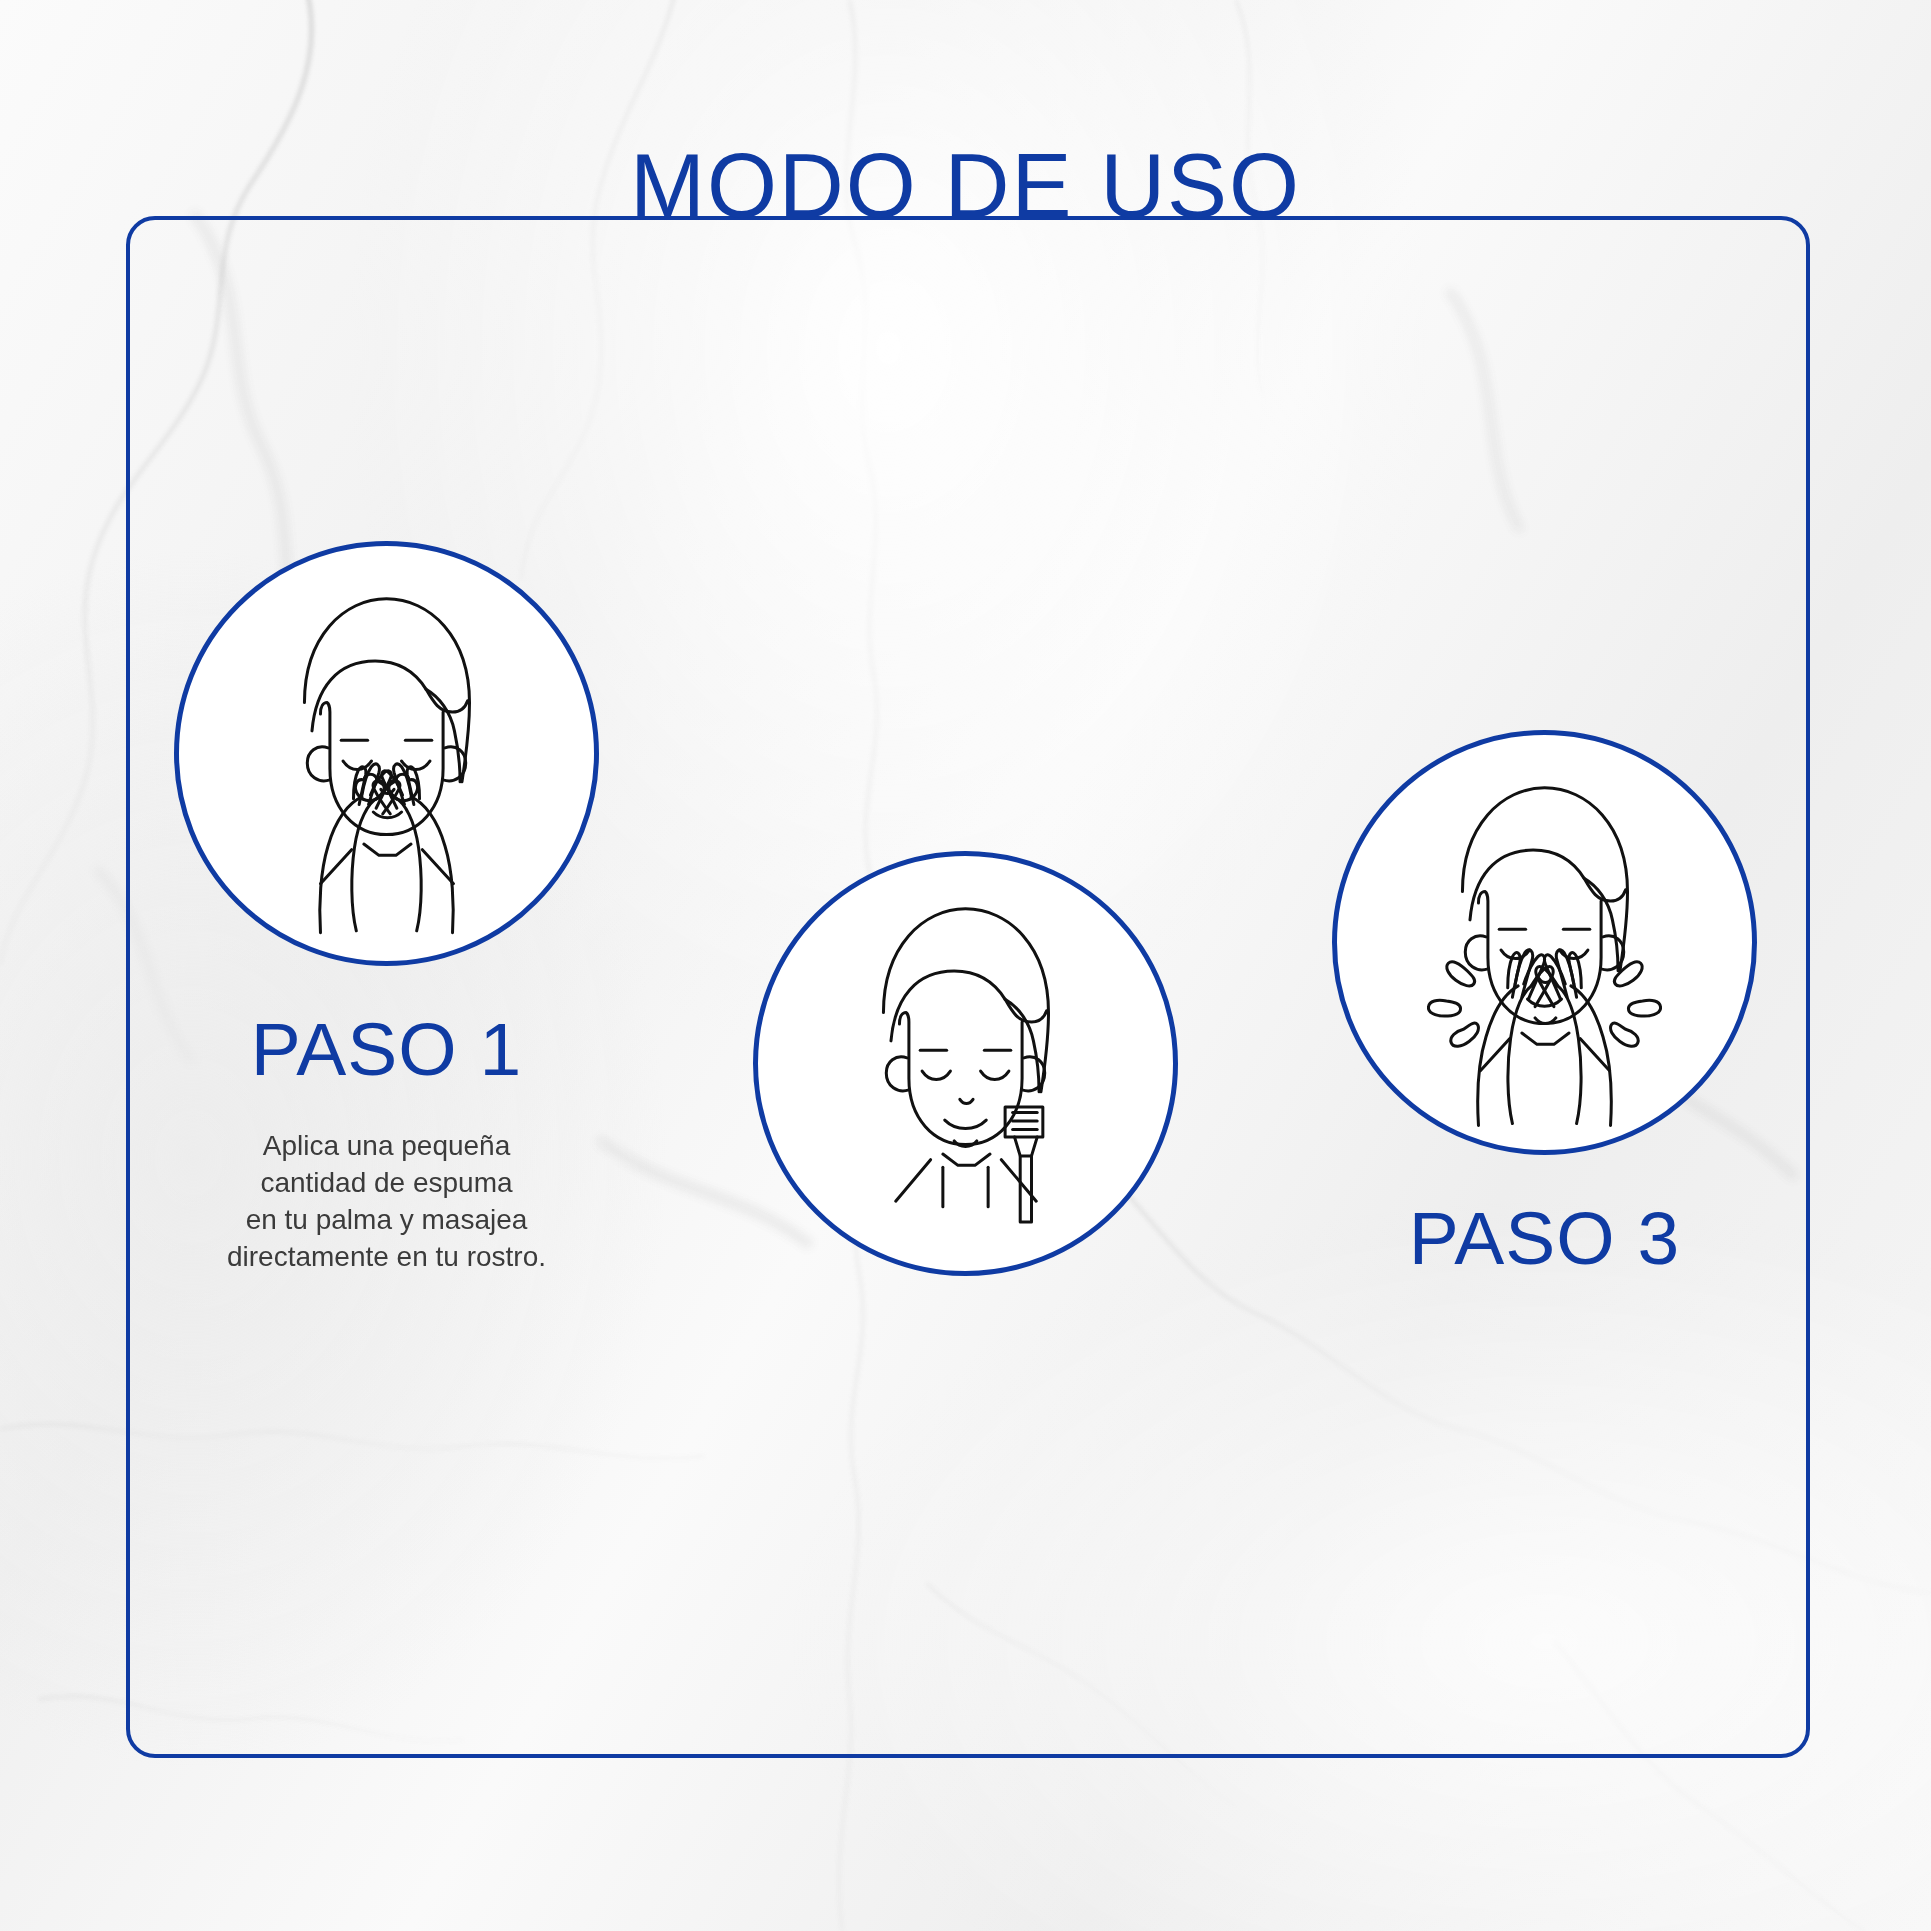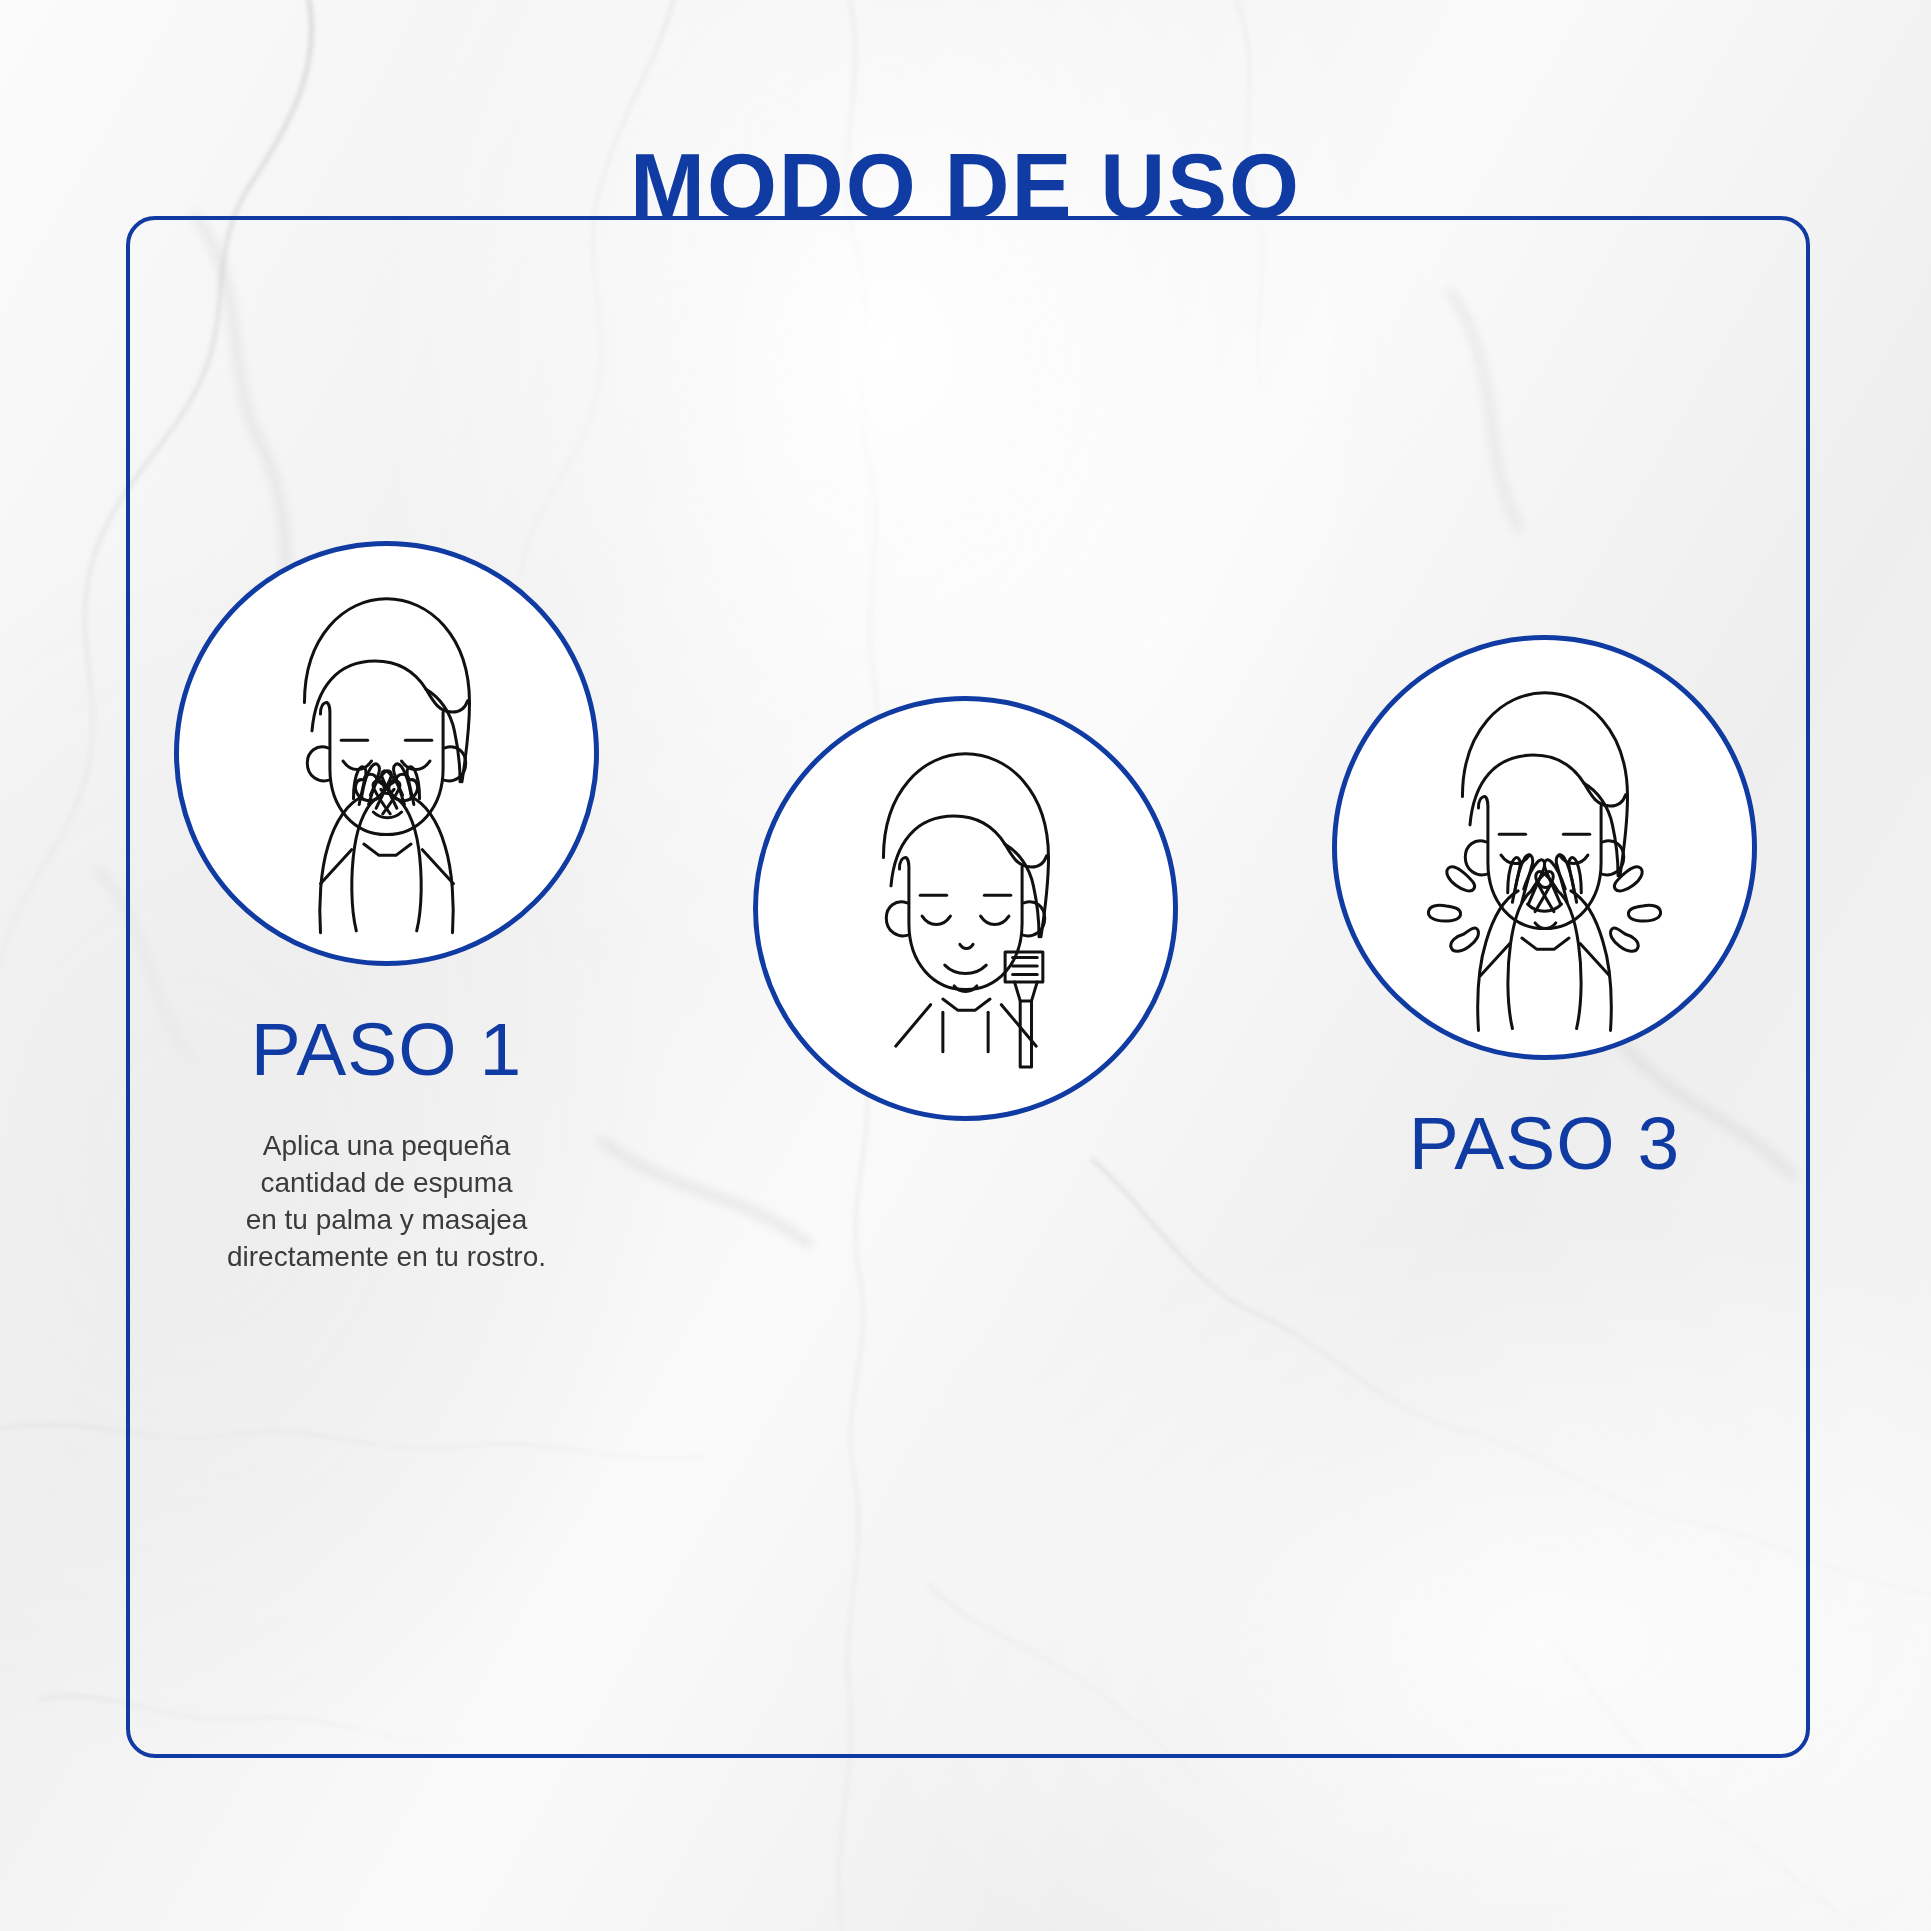--- a/index.html
+++ b/index.html
@@ -58,37 +58,37 @@
   }
 
   
   #page-title {
     position: absolute;
     left: 0;
     top: 141px;
     width: 1931px;
     text-align: center;
     font-size: 90px;
-    font-weight: 700;
+    font-weight: 400;
     letter-spacing: 1.9px;
     color: #0f3ba3;
     line-height: 1;
     font-family: "Liberation Sans", sans-serif;
     white-space: nowrap;
   }
 
   
   #steps {
     position: absolute;
     left: 145px;
     top: 541px;
     width: 1641px;
     display: flex;
     justify-content: space-between;
-    align-items: center;
+    align-items: flex-end;
     gap: 28px;
   }
   .step {
     width: 483px;
     display: flex;
     flex-direction: column;
     align-items: center;
   }
   .step-circle {
     width: 425px;

